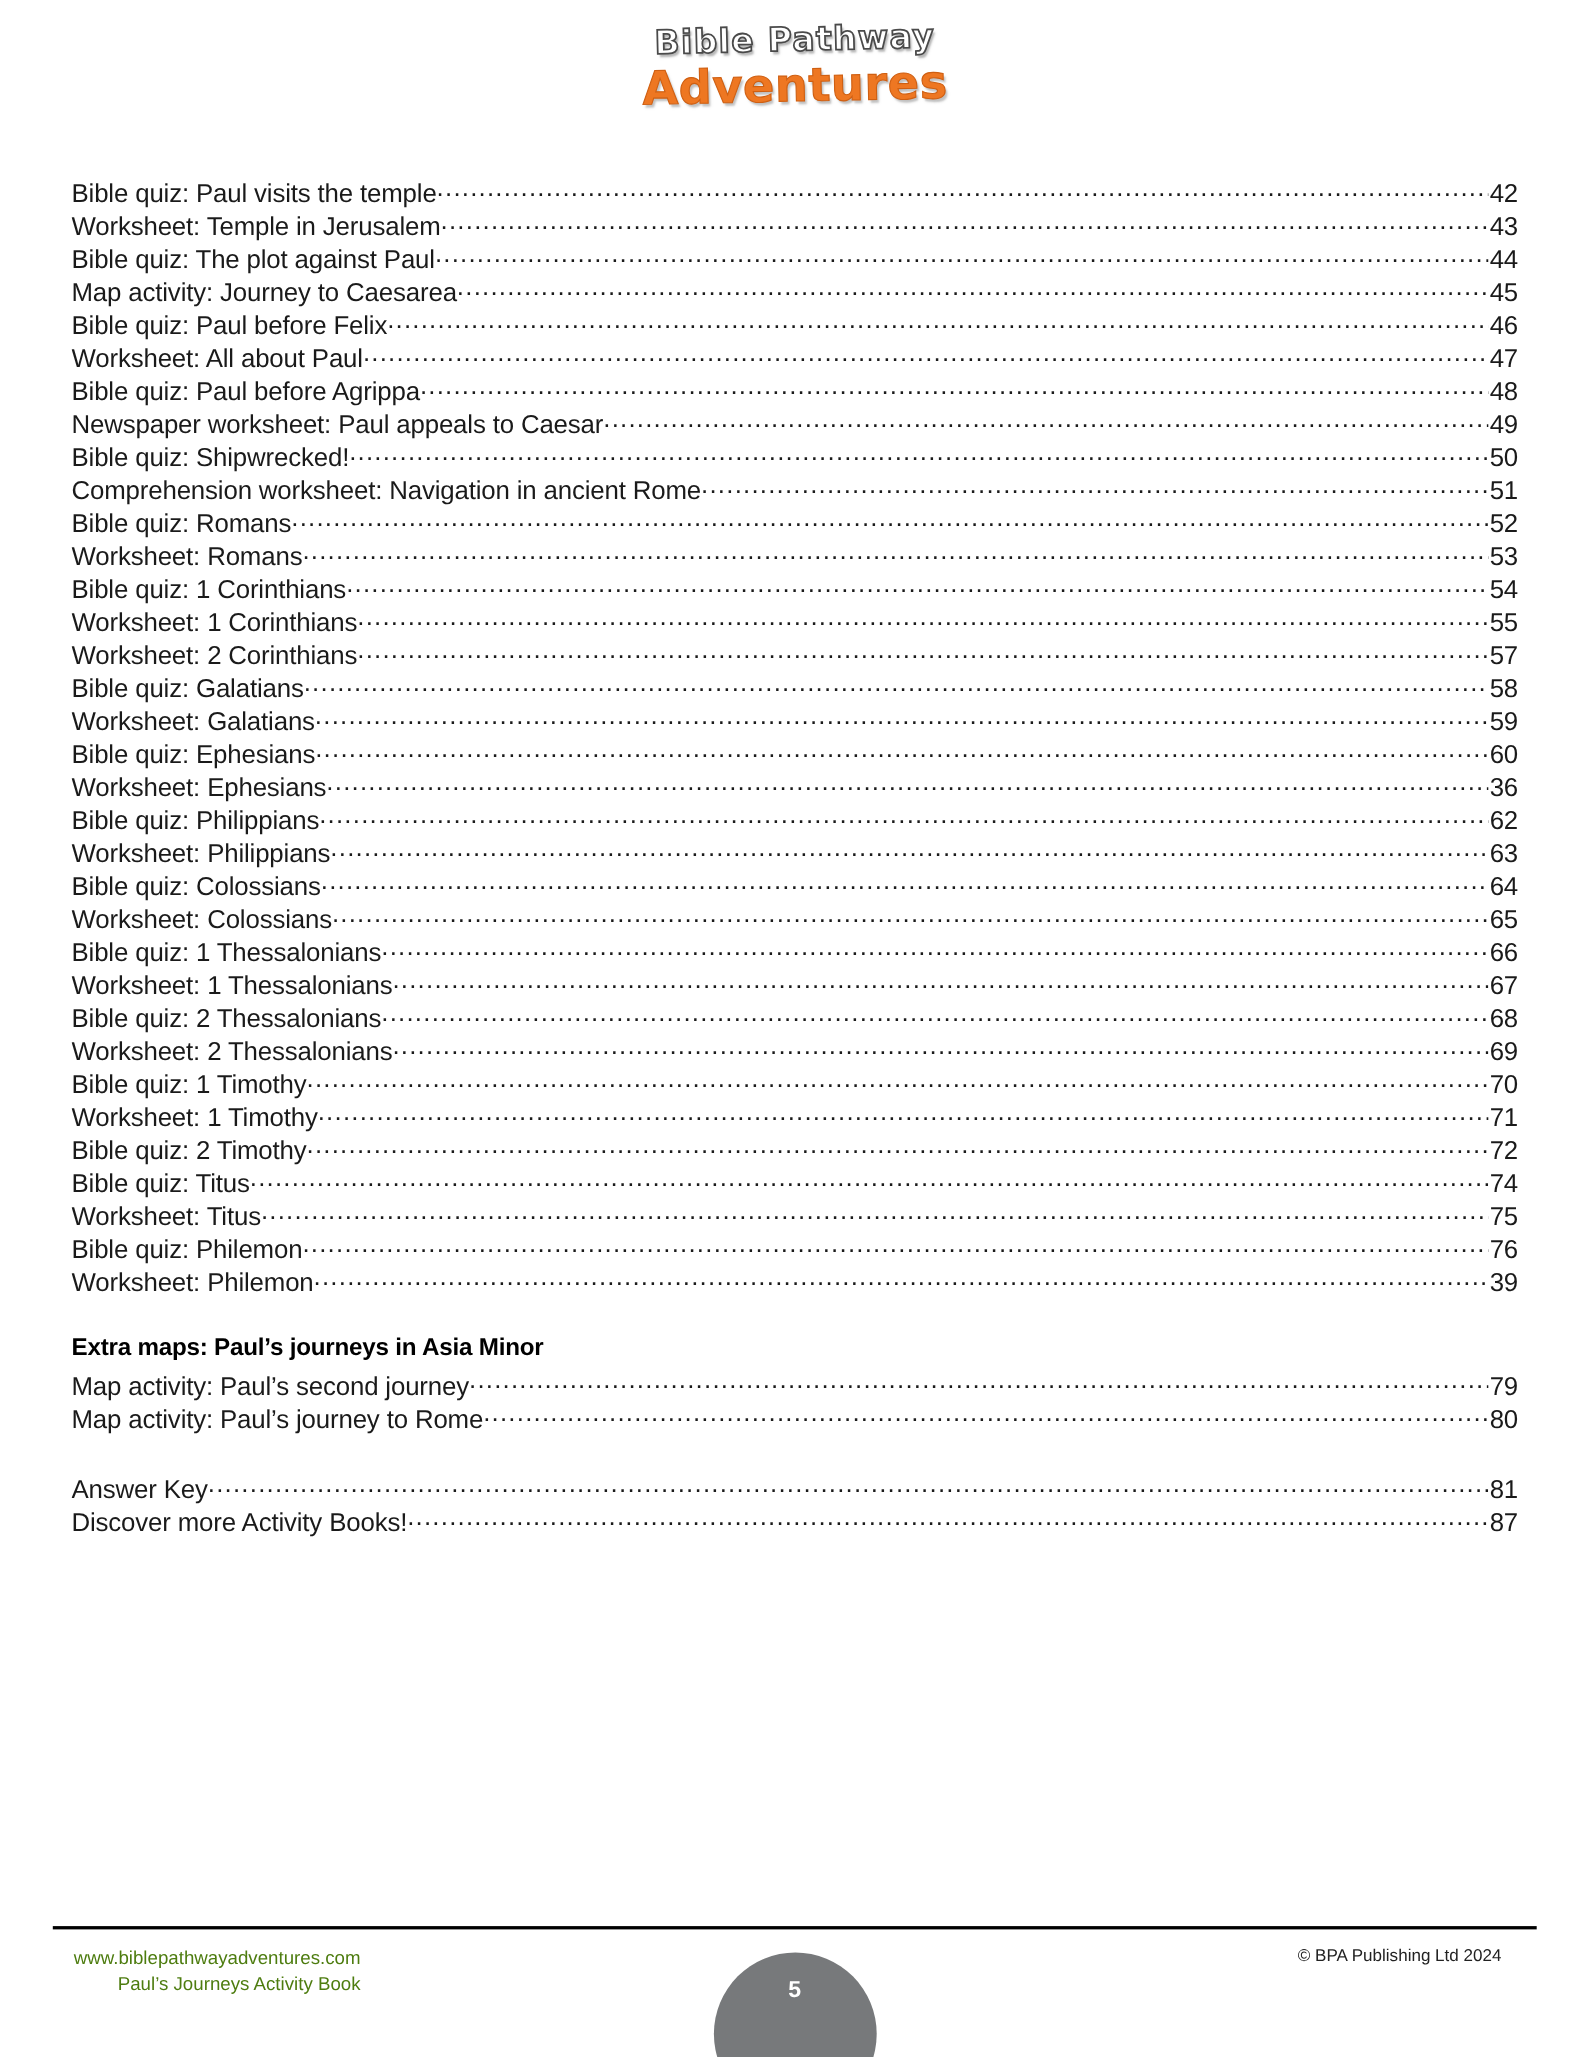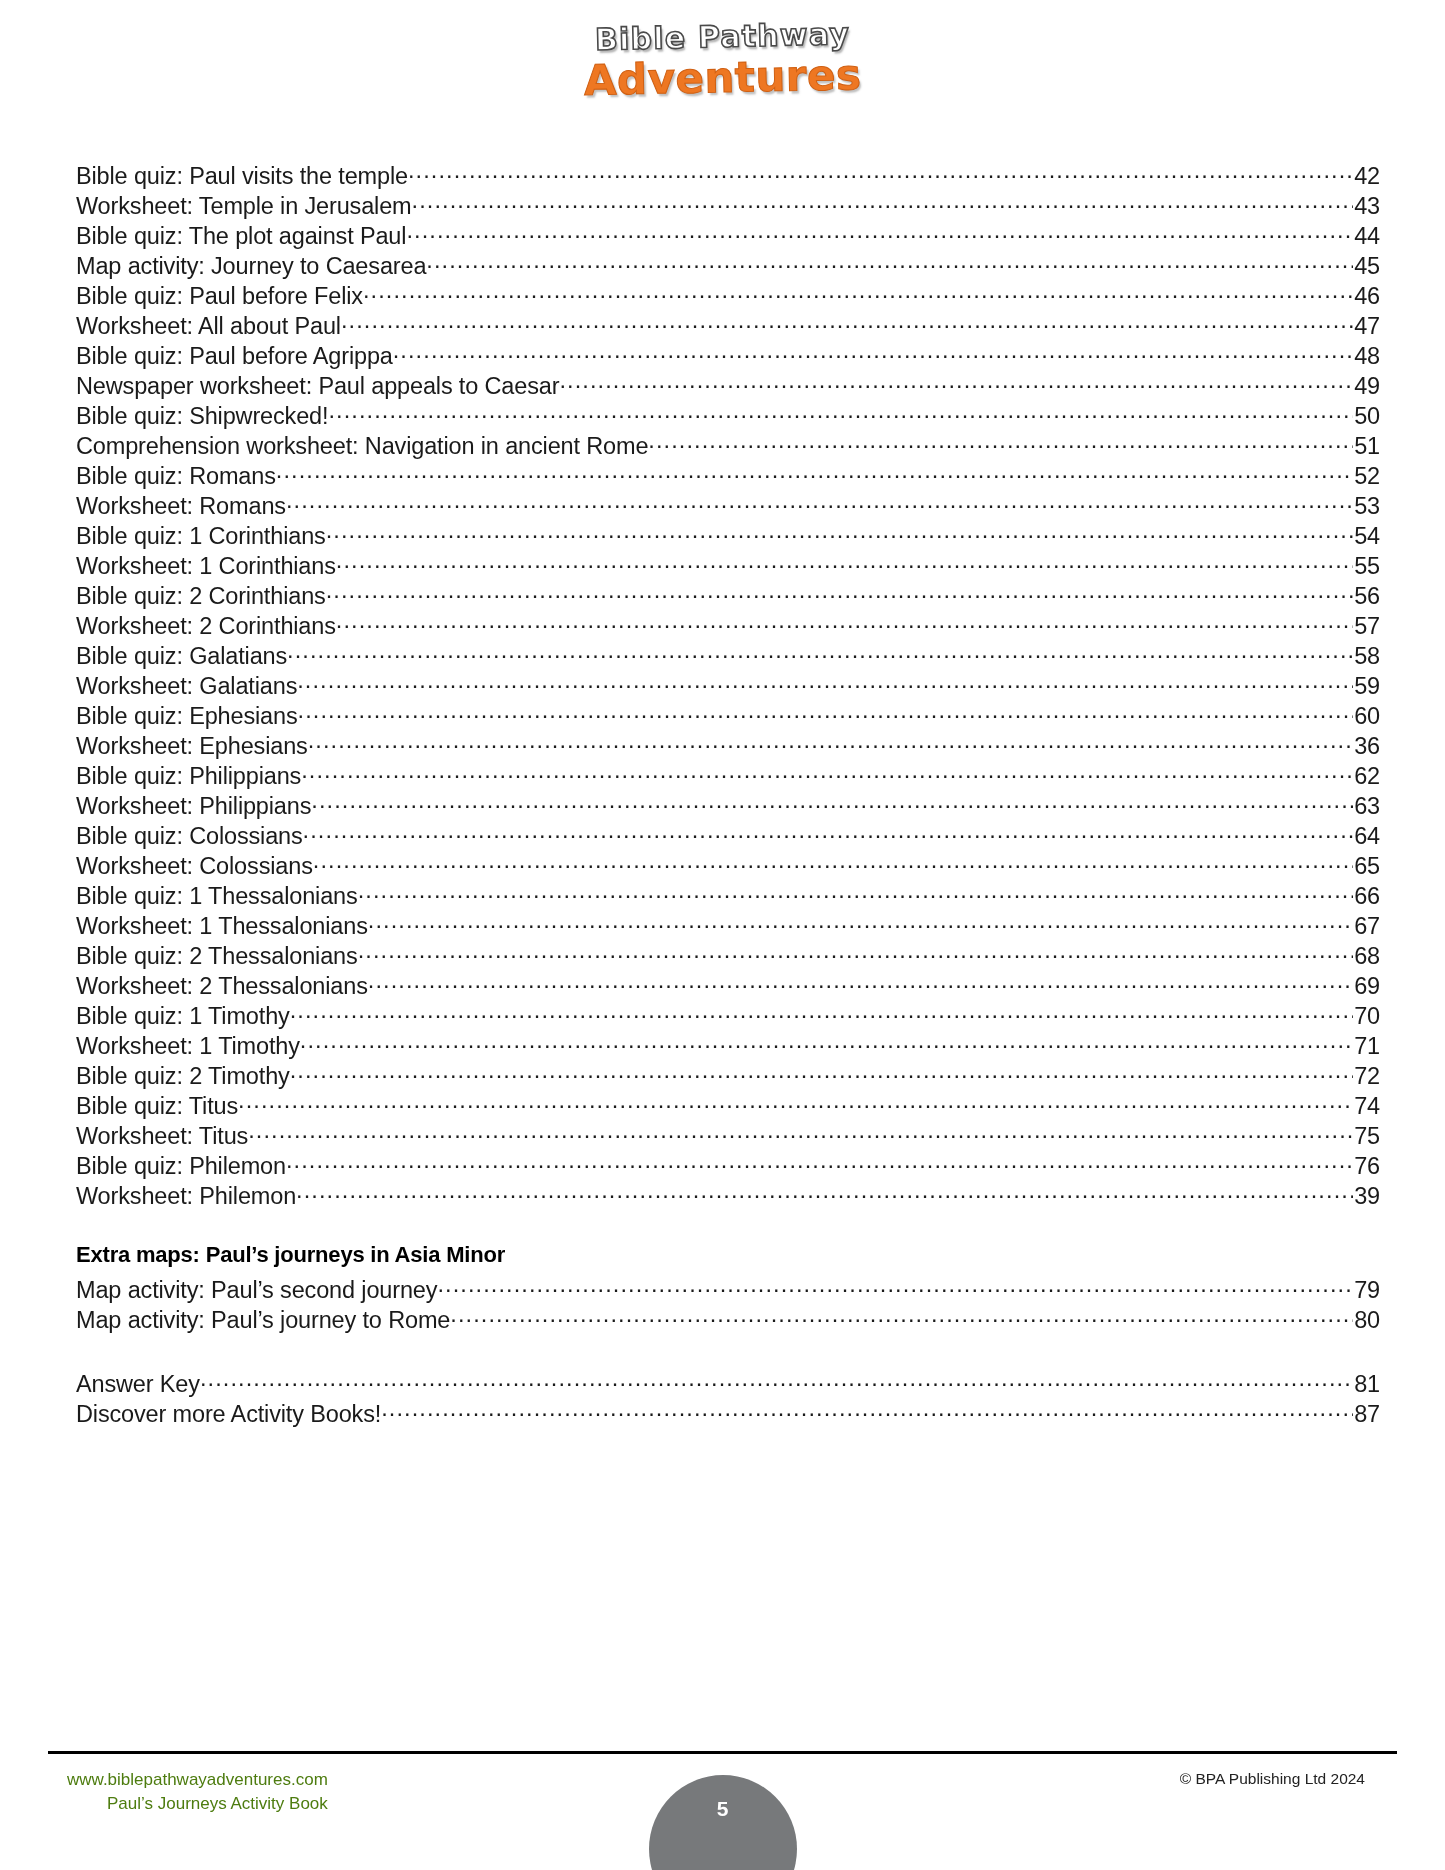--- a/index.html
+++ b/index.html
@@ -50,21 +50,21 @@
     -webkit-text-stroke: 1px #cf5f12;
     text-shadow: 2px 3px 2px rgba(130,130,130,0.5);
     transform: rotate(-1.2deg);
     display: inline-block;
     margin-top: 5px;
   }
 
   
   .toc {
     position: absolute;
-    left: 76px;
+    left: 65px;
     right: 65px;
     top: 160px;
   }
   .toc-row {
     display: flex;
     align-items: baseline;
     font-size: 23.5px;
     line-height: 1;
     height: 30px;
     color: #1a1a1a;
@@ -235,25 +235,20 @@
           <span class="toc-title">Bible quiz: 1 Corinthians</span>
           <span class="toc-leader"></span>
           <span class="toc-page">54</span>
         </div>
         <div class="toc-row">
           <span class="toc-title">Worksheet: 1 Corinthians</span>
           <span class="toc-leader"></span>
           <span class="toc-page">55</span>
         </div>
         <div class="toc-row">
-          <span class="toc-title">Bible quiz: 2 Corinthians</span>
-          <span class="toc-leader"></span>
-          <span class="toc-page">56</span>
-        </div>
-        <div class="toc-row">
           <span class="toc-title">Worksheet: 2 Corinthians</span>
           <span class="toc-leader"></span>
           <span class="toc-page">57</span>
         </div>
         <div class="toc-row">
           <span class="toc-title">Bible quiz: Galatians</span>
           <span class="toc-leader"></span>
           <span class="toc-page">58</span>
         </div>
         <div class="toc-row">

